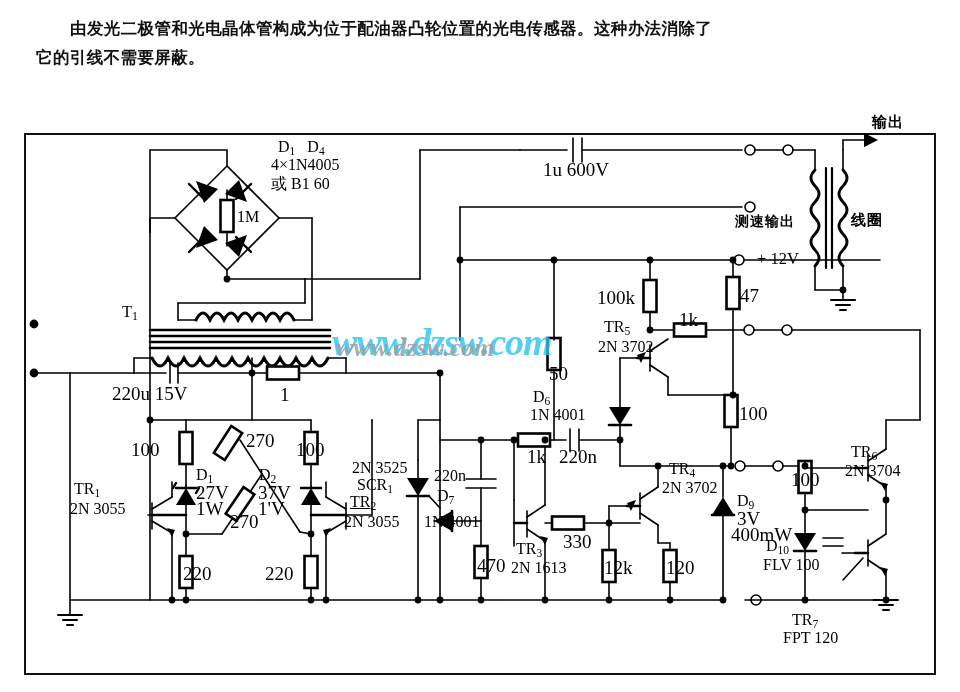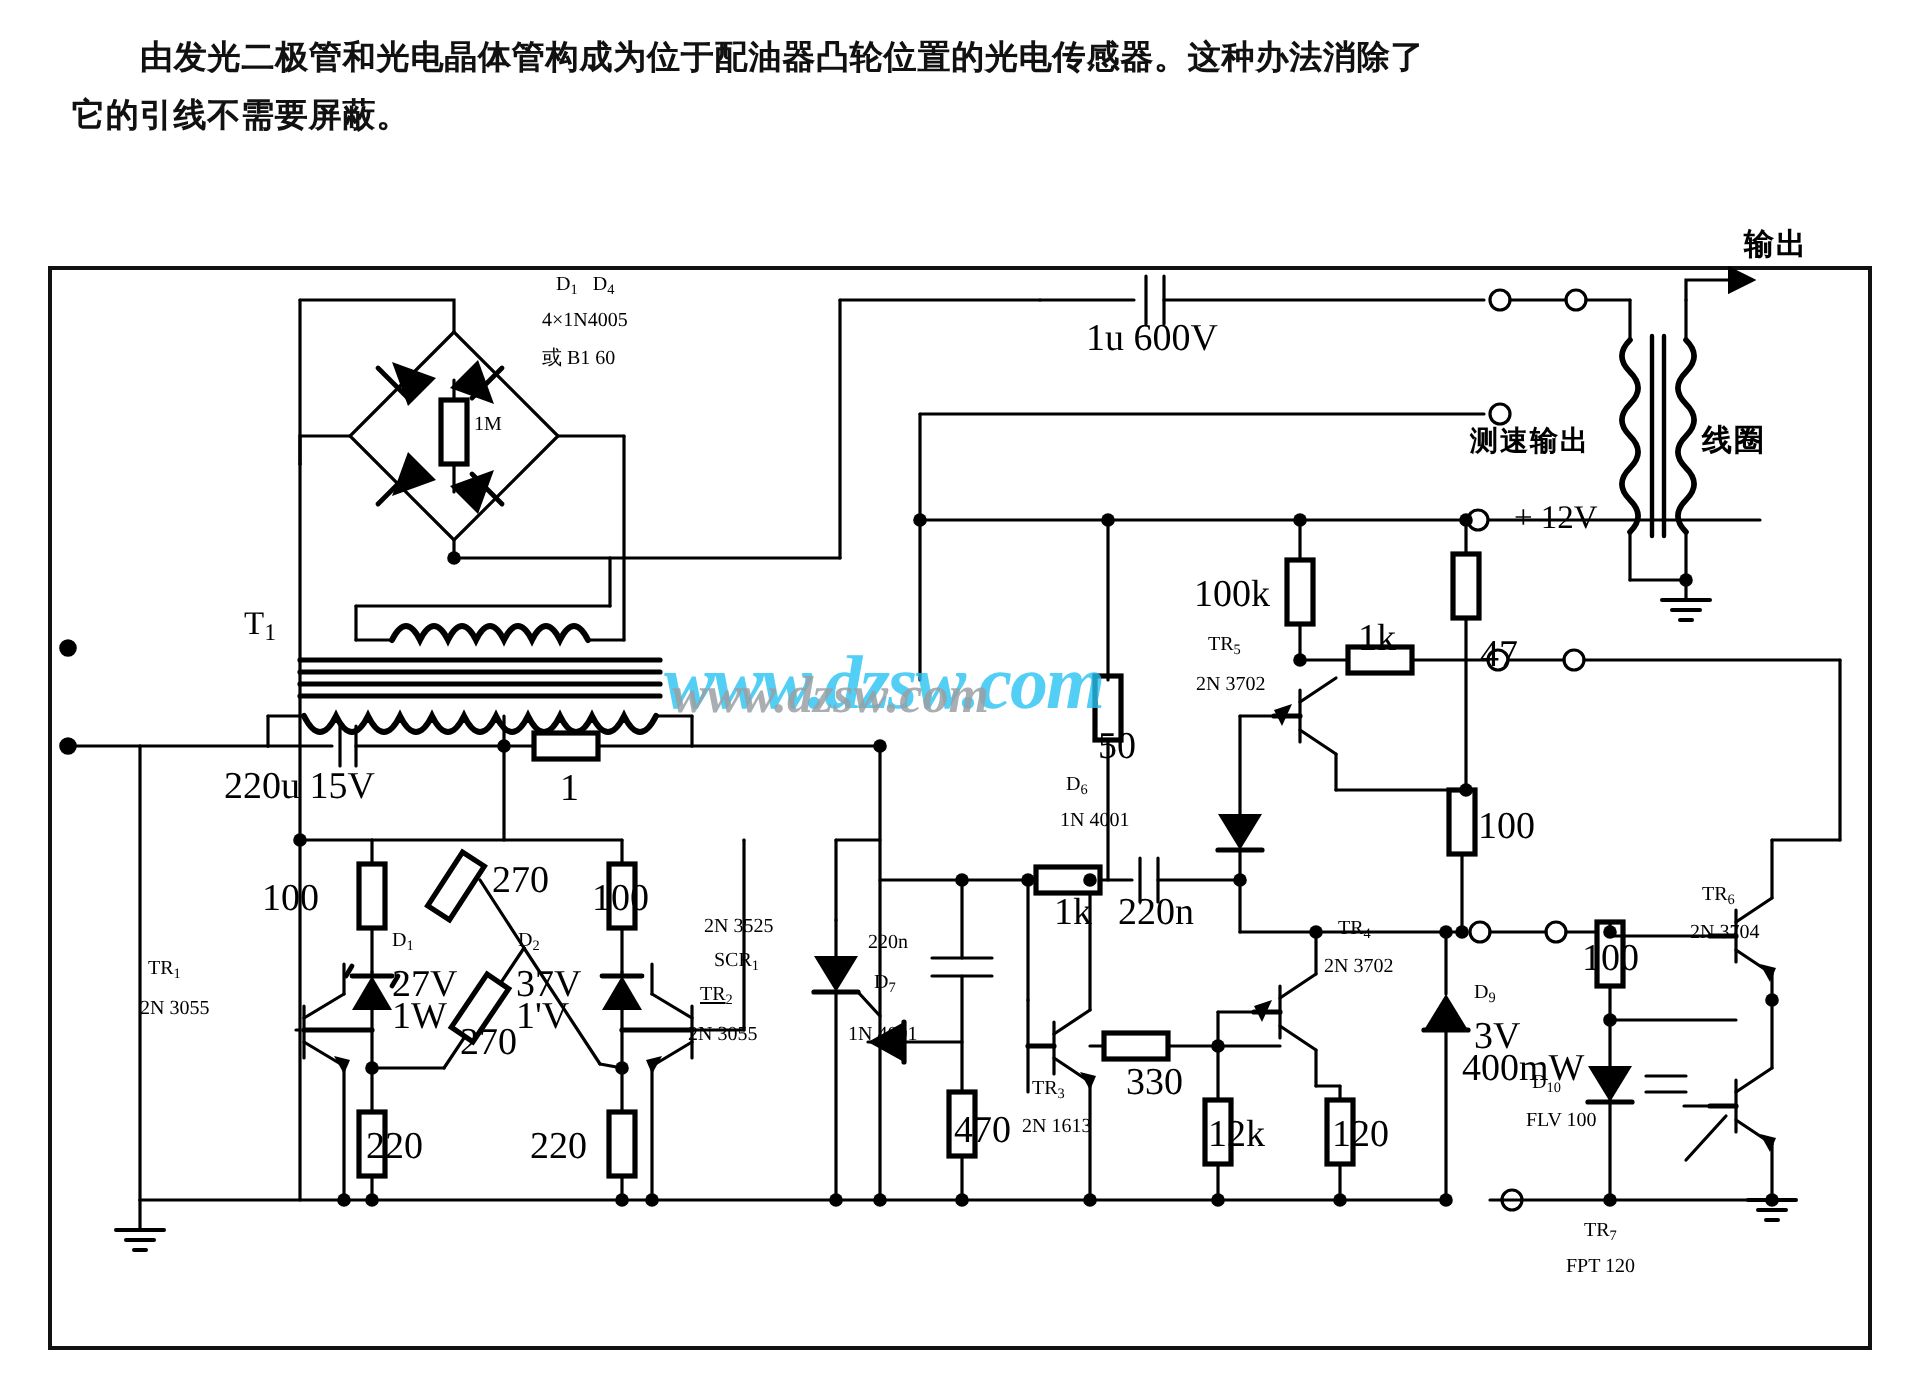--- a/index.html
+++ b/index.html
@@ -16,21 +16,21 @@
   #frame{position:absolute;left:24px;top:133px;width:908px;height:538px;
      border:2px solid #111;background:#fff;}
 
   
   svg{position:absolute;left:0;top:0;overflow:visible;}
 
   
   .lbl{position:absolute;font-family:"Liberation Serif",serif;color:#000;
       white-space:pre;line-height:1.08;}
   .sz14{font-size:19px;}
-  .sz15{font-size:10px;}
+  .sz15{font-size:16px;}
   .sz16{font-size:16.5px;}
   .cn{font-family:"DejaVu Sans",sans-serif;font-weight:bold;font-size:15px;letter-spacing:1px;}
   .sub{font-size:.72em;vertical-align:-.25em;}
 
   
   .wm{position:absolute;font-family:"Liberation Serif",serif;font-style:italic;
      font-weight:bold;white-space:nowrap;pointer-events:none;}
   #wm-blue{left:332px;top:320px;font-size:38px;color:#29c2f2;opacity:.8;letter-spacing:-1px;}
   #wm-gray{left:336px;top:333px;font-size:26px;color:#9aa0a4;opacity:.85;letter-spacing:0px;}
 </style>
@@ -519,21 +519,21 @@
   <div class="lbl sz14" style="left:563px;top:532px;">330</div>
   <div class="lbl sz14" style="left:527px;top:447px;">1k</div>
   <div class="lbl sz14" style="left:559px;top:447px;">220n</div>
   <div class="lbl sz14" style="left:604px;top:558px;">12k</div>
   <div class="lbl sz14" style="left:666px;top:558px;">120</div>
 
   <div class="lbl sz15" style="left:604px;top:318px;">TR<span class="sub">5</span></div>
   <div class="lbl sz15" style="left:598px;top:338px;">2N 3702</div>
   <div class="lbl sz14" style="left:597px;top:288px;">100k</div>
   <div class="lbl sz14" style="left:679px;top:310px;">1k</div>
-  <div class="lbl sz14" style="left:740px;top:286px;margin-top:32px;">47</div>
+  <div class="lbl sz14" style="left:740px;top:286px;">47</div>
   <div class="lbl sz14" style="left:739px;top:404px;">100</div>
   <div class="lbl sz15" style="left:533px;top:388px;">D<span class="sub">6</span></div>
   <div class="lbl sz15" style="left:530px;top:406px;">1N 4001</div>
   <div class="lbl sz14" style="left:549px;top:364px;">50</div>
 
   <div class="lbl sz15" style="left:669px;top:460px;">TR<span class="sub">4</span></div>
   <div class="lbl sz15" style="left:662px;top:479px;">2N 3702</div>
   <div class="lbl sz15" style="left:737px;top:492px;">D<span class="sub">9</span></div>
   <div class="lbl sz14" style="left:737px;top:509px;">3V</div>
   <div class="lbl sz14" style="left:731px;top:525px;">400mW</div>

